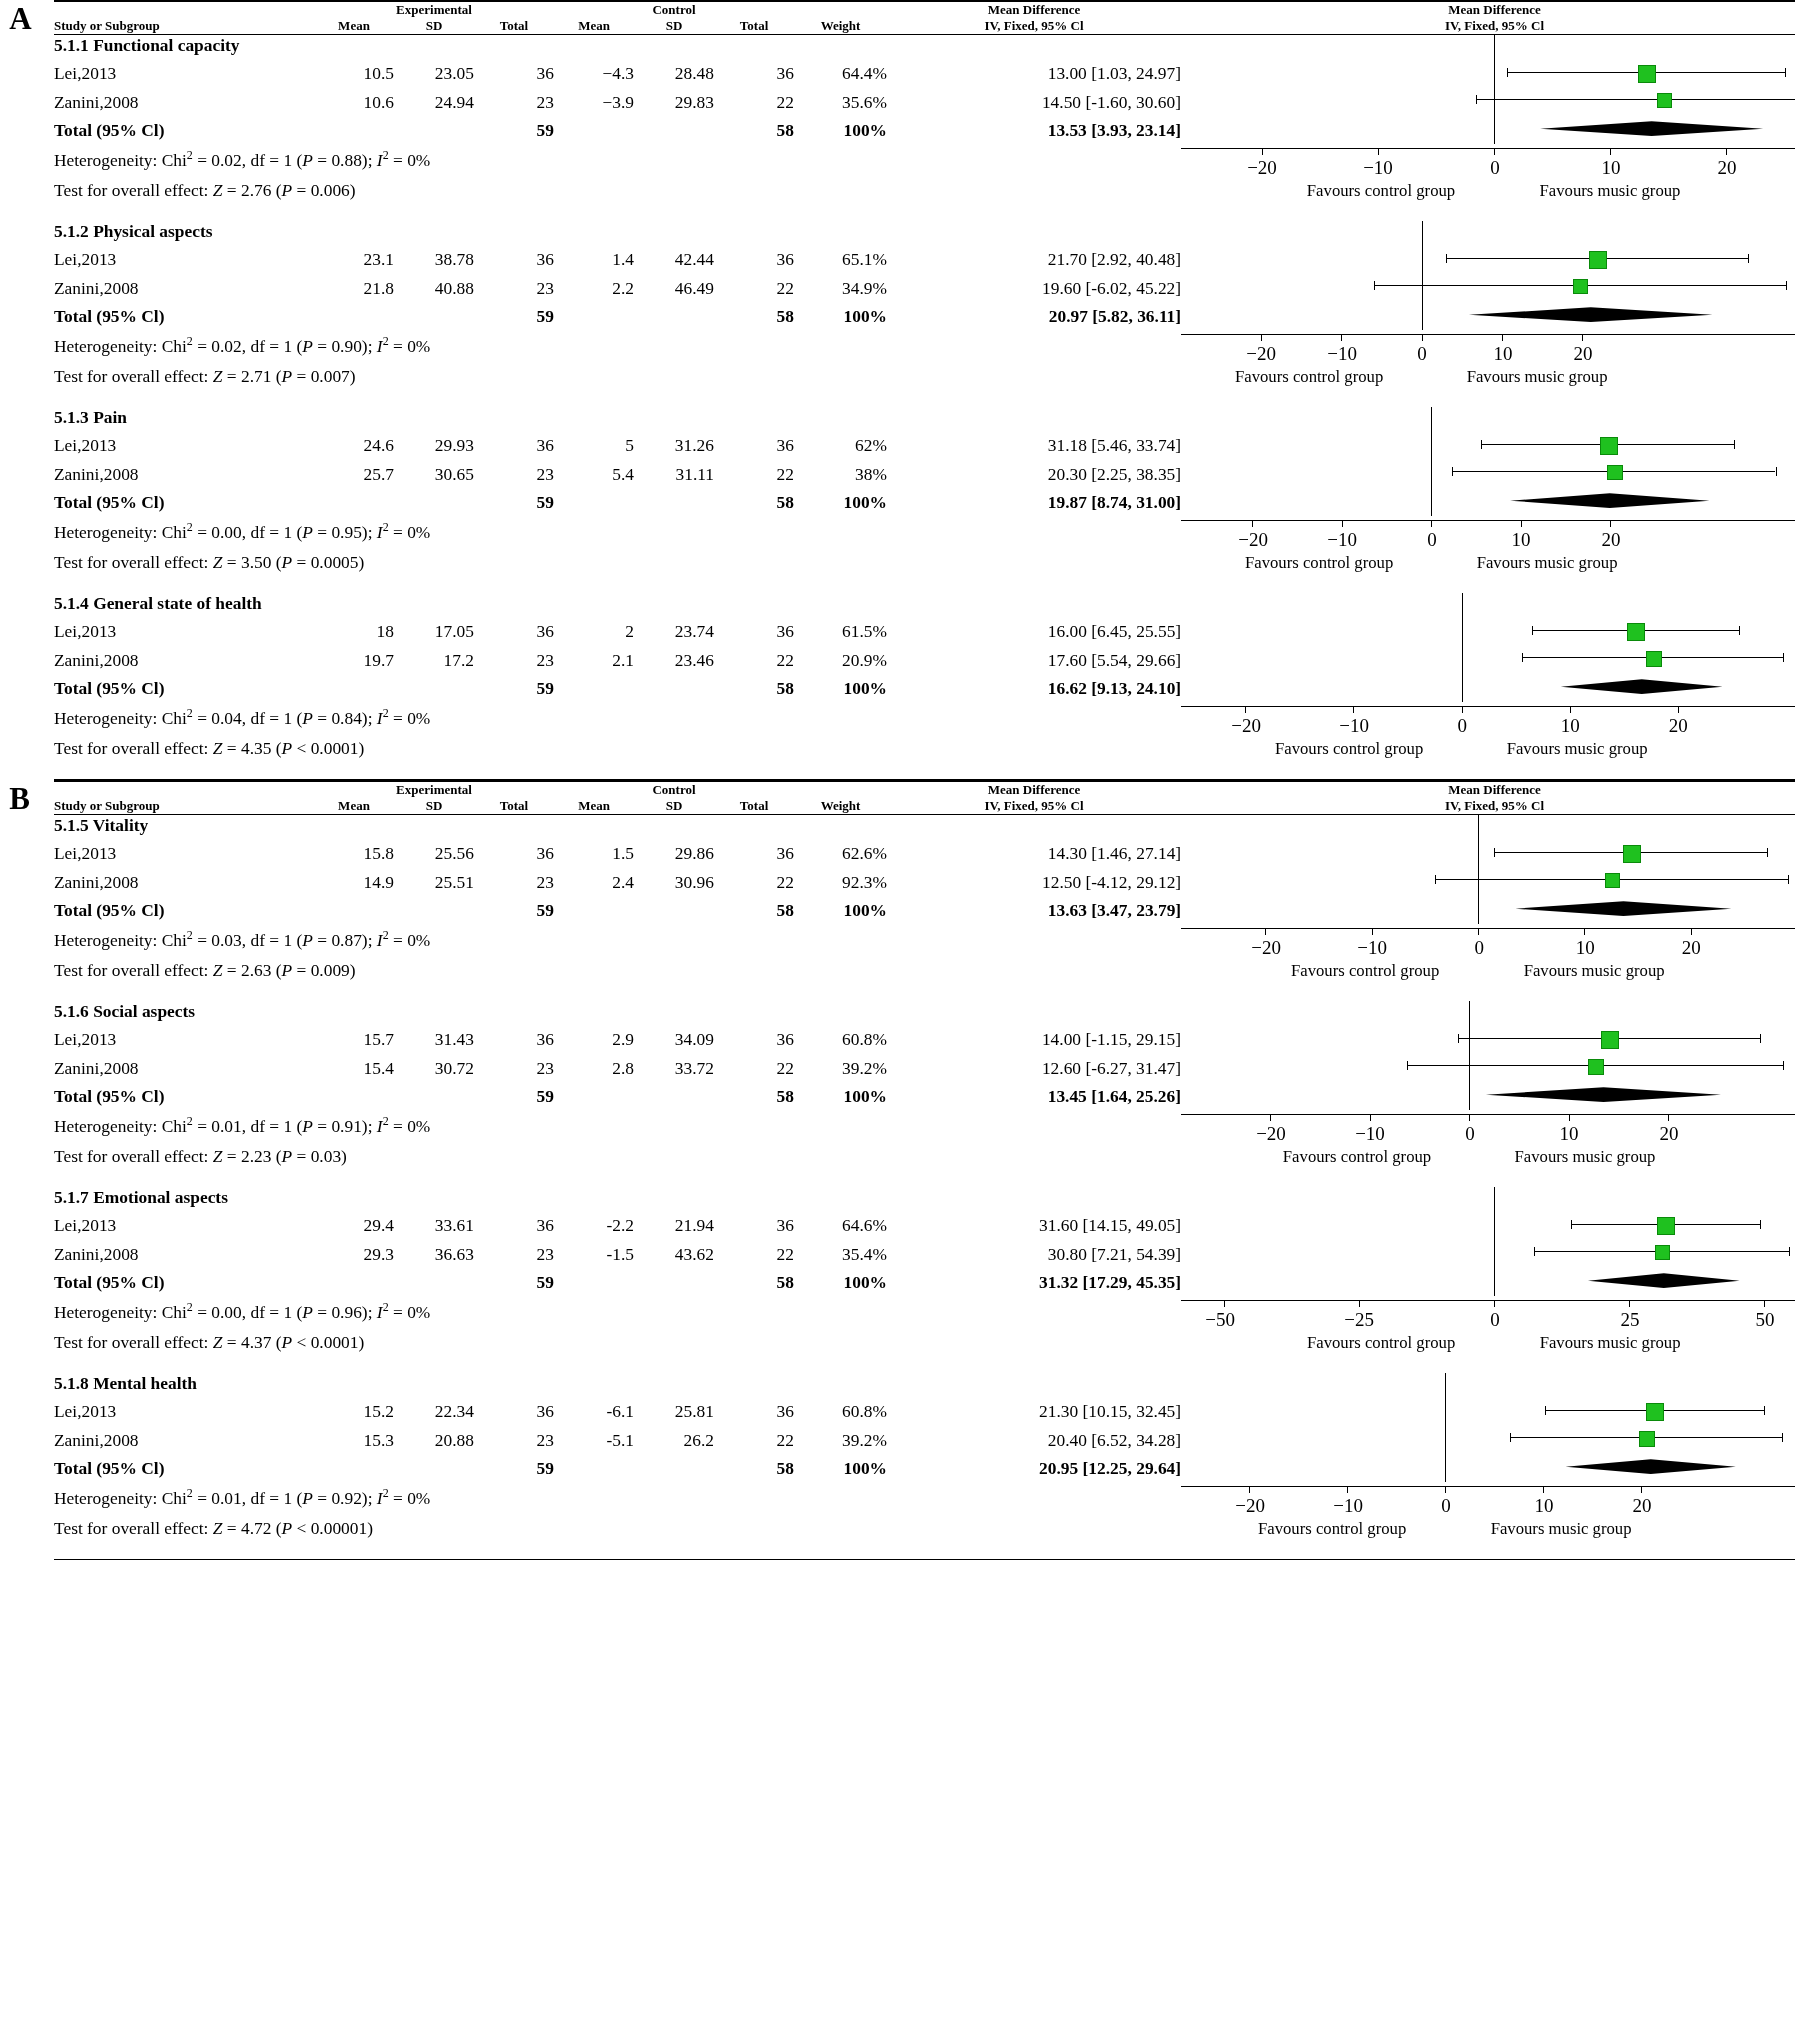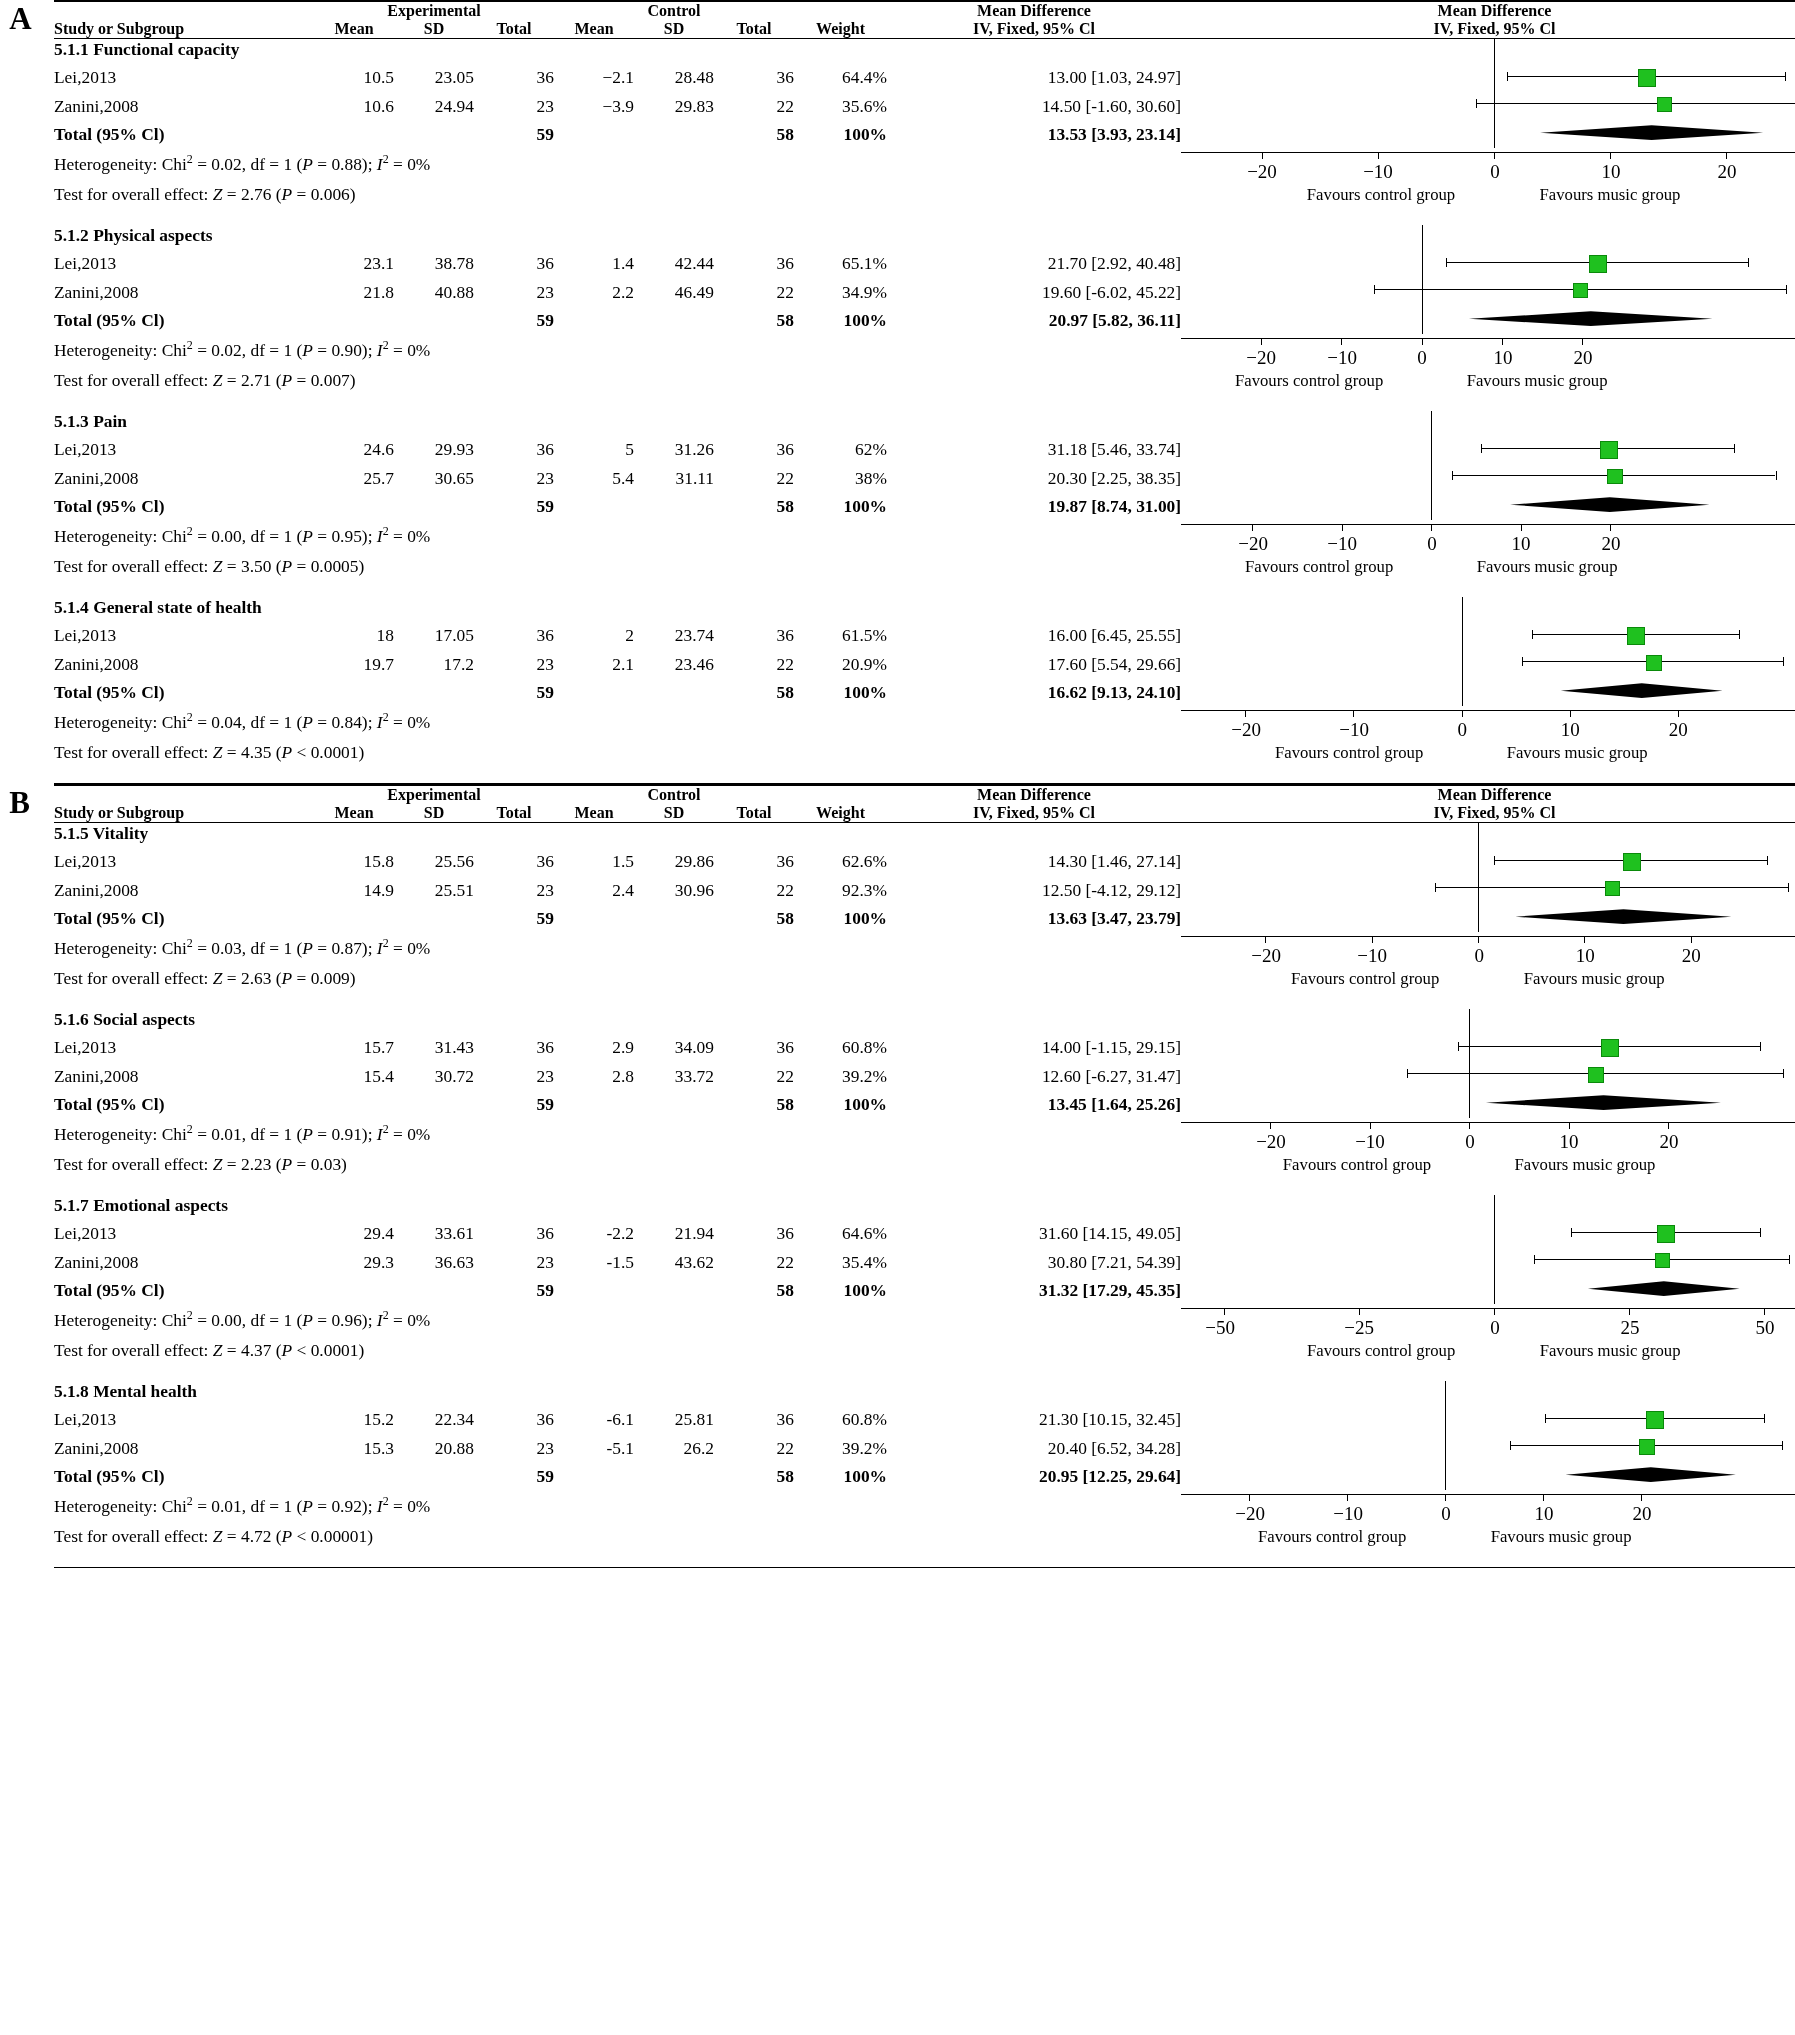--- a/index.html
+++ b/index.html
@@ -4,21 +4,21 @@
 <style>
   html,body{margin:0;padding:0;background:#fff;}
   body{width:1795px;font-family:"Liberation Serif",serif;color:#000;}
   .page{width:1795px;position:relative;}
   .panel{position:relative;padding:0 27px 0 27px;}
   .panel-letter{font-family:"Liberation Serif",serif;font-weight:bold;font-size:31px;position:absolute;left:9.3px;top:1.3px;}
   .hr-top{border:0;border-top:2px solid #000;margin:0 0 0 27px;width:1742px;}
   .hr-thin{border:0;border-top:1.3px solid #000;margin:0 0 0 27px;width:1742px;}
   table.ft{border-collapse:collapse;width:1742px;margin-left:27px;table-layout:fixed;font-size:17.4px;}
   table.ft td,table.ft th{padding:0;vertical-align:top;}
-  .hdr td{font-weight:bold;text-align:center;padding-bottom:1.3px;font-size:16px;margin-top:44px;}
+  .hdr td{font-weight:bold;text-align:center;padding-bottom:1.3px;font-size:13px;margin-top:44px;}
   .col-study{width:260px;text-align:left !important;}
   .col-num{width:80px;text-align:right;}
   .col-tot{width:80px;text-align:right;}
   .col-wt{width:93px;text-align:right;}
   .col-md{width:294px;text-align:right;}
   .col-plot{width:627px;}
   .grp{font-weight:bold;text-align:left;padding-top:9.3px;}
   .row td{padding-top:4px;}
   .totrow td{font-weight:bold;padding-top:4px;}
   .stat td{padding-top:5.3px;font-size:17.4px;}
@@ -114,21 +114,21 @@
                     <polygon points="538.411111111111,13 705.5222222222222,2 872.8074074074074,13 705.5222222222222,24" fill="#000"></polygon>
                   </svg>
                 </div>
               </td>
             </tr>
             <tr class="row">
               <td>Lei,2013</td>
               <td class="num">10.5</td>
               <td class="num">23.05</td>
               <td class="num">36</td>
-              <td class="num">−2.1</td>
+              <td class="num">−4.3</td>
               <td class="num">28.48</td>
               <td class="num">36</td>
               <td class="num">64.4%</td>
               <td class="md">13.00 [1.03, 24.97]</td>
             </tr>
             <tr class="row">
               <td>Zanini,2008</td>
               <td class="num">10.6</td>
               <td class="num">24.94</td>
               <td class="num">23</td>

